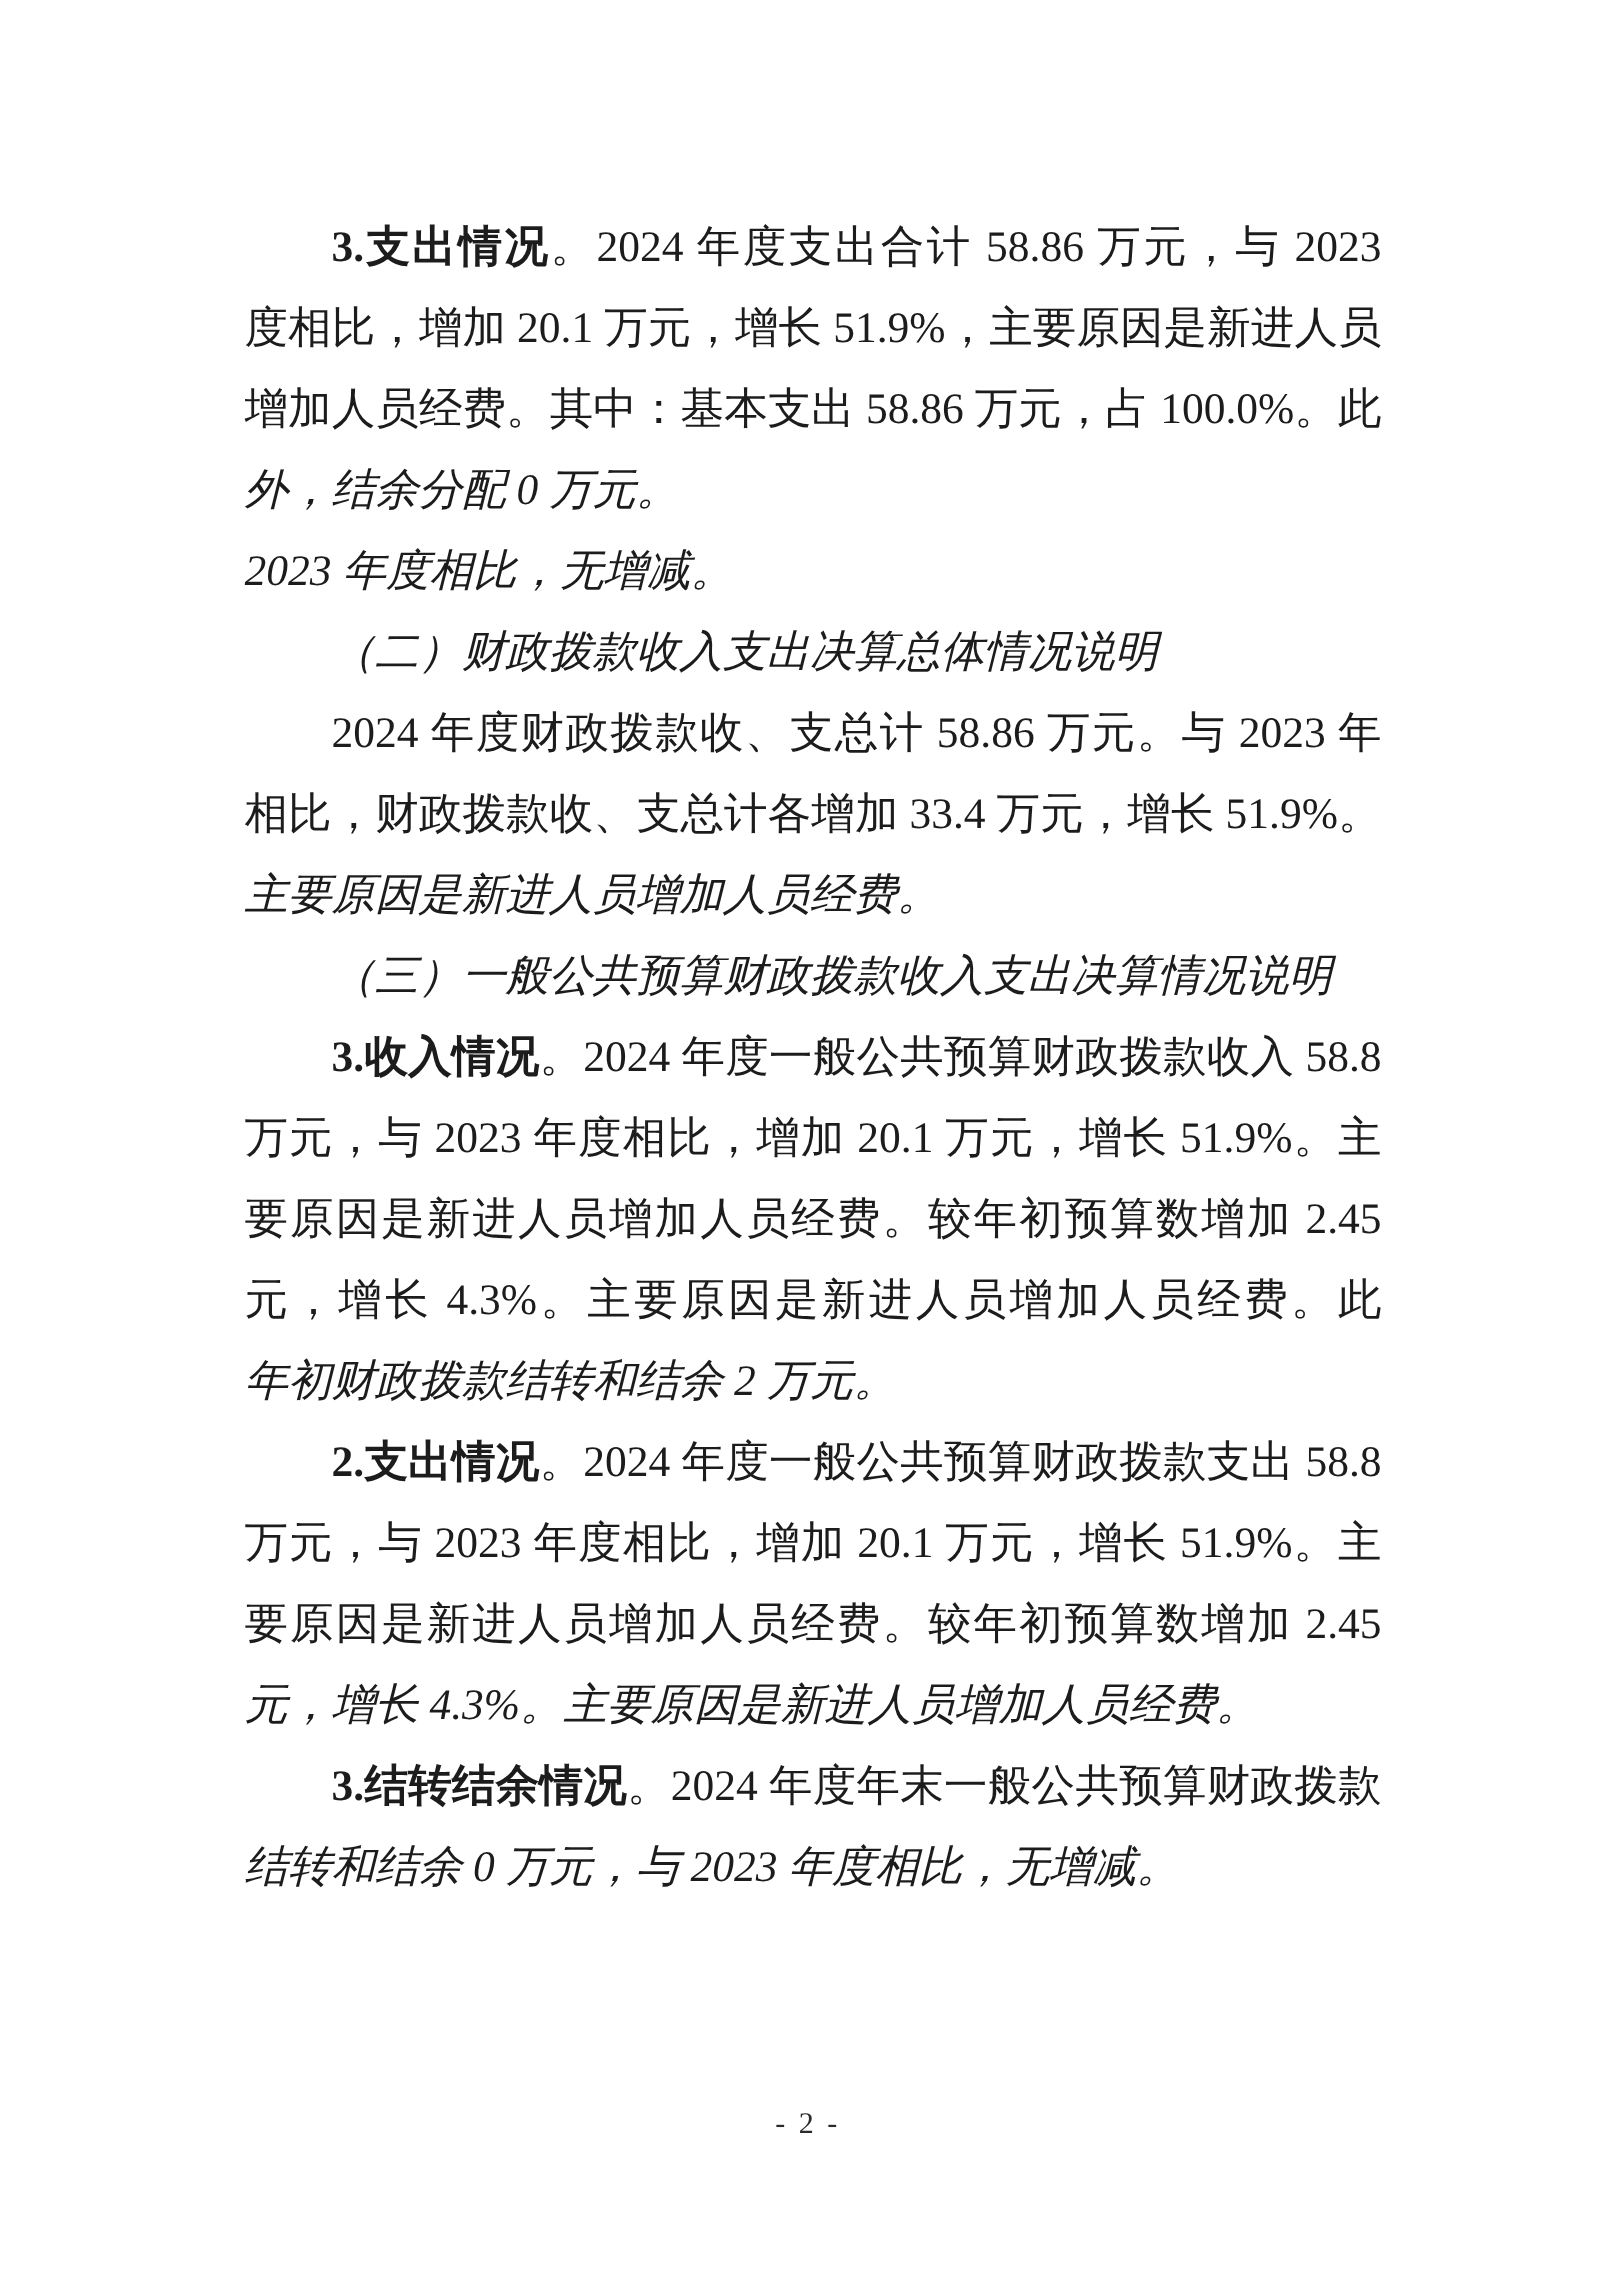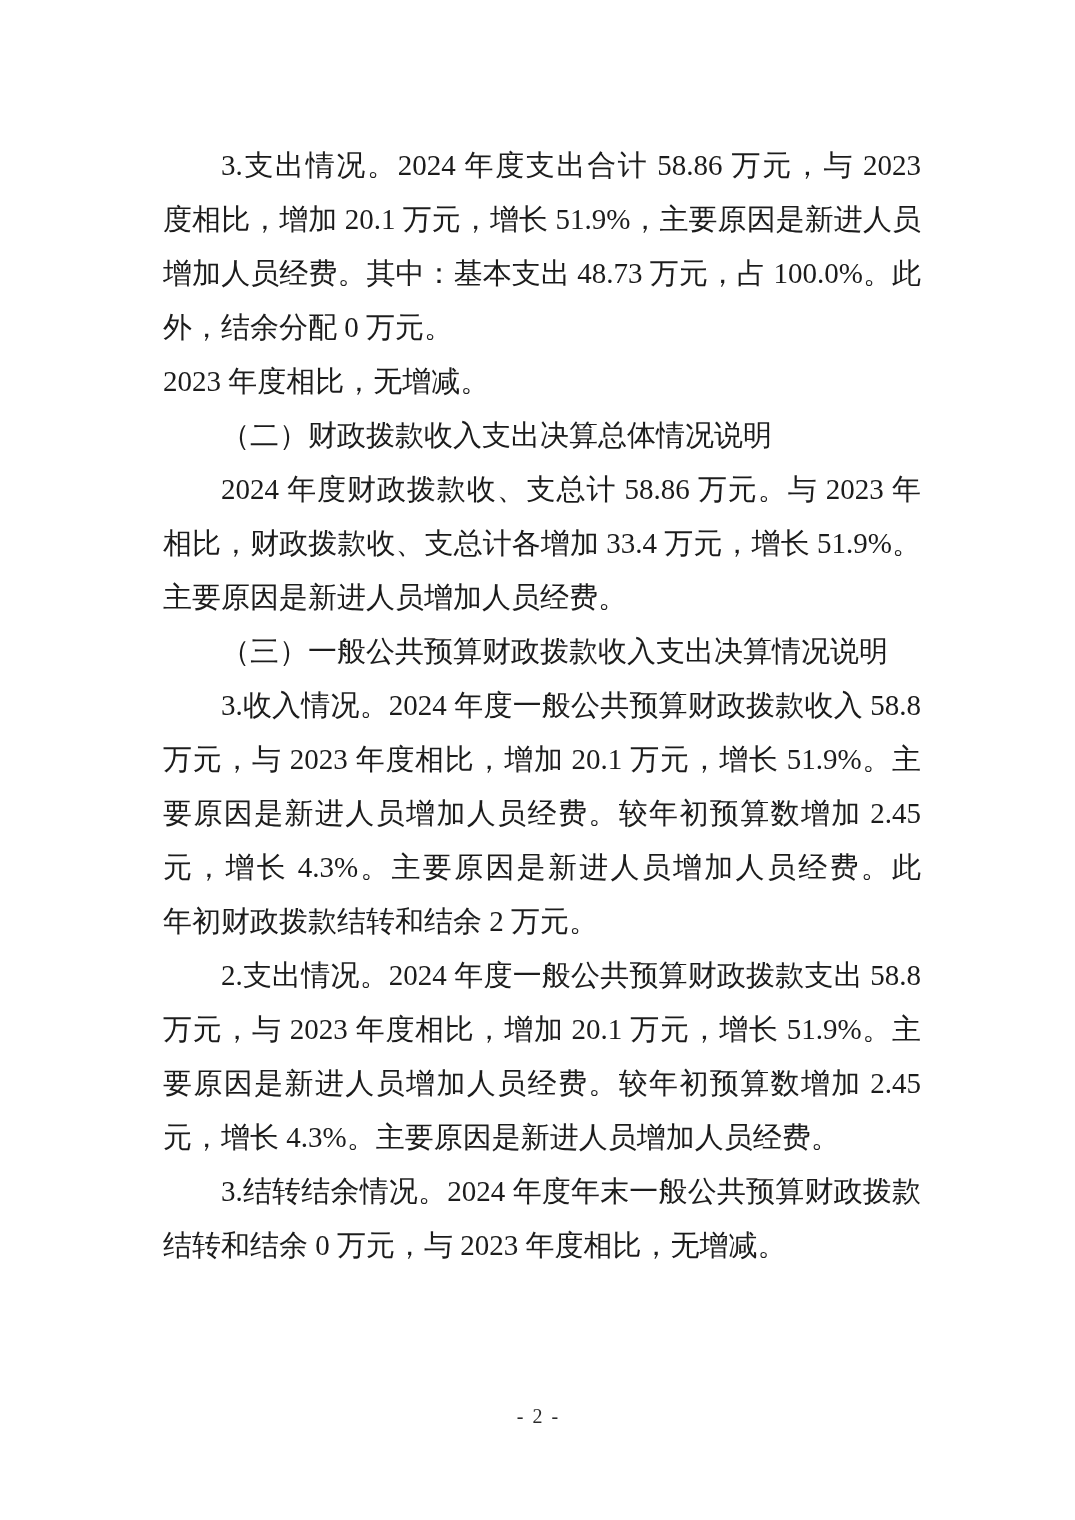--- a/index.html
+++ b/index.html
@@ -35,26 +35,27 @@
     text-align-last: justify;
     word-break: break-all;
     white-space: normal;
   }
   .line.first {
     text-indent: 2em;
   }
   .line.last,
   .heading .line {
     text-align-last: left;
+    font-style: italic;
   }
   .heading .line {
     font-weight: 400;
   }
   b {
-    font-weight: 400;
+    font-weight: 700;
   }
   .footer {
     position: absolute;
     left: 0;
     top: 1402px;
     width: 1075px;
     text-align: center;
     font-size: 20px;
     line-height: 28px;
     color: #2a2a2a;
@@ -62,21 +63,21 @@
   }
 </style>
 </head>
 <body>
 
 <div class="page">
   <div class="content">
       <div class="block paragraph">
         <div class="line first"><b>3.支出情况</b>。2024 年度支出合计 58.86 万元，与 2023 年</div>
         <div class="line">度相比，增加 20.1 万元，增长 51.9%，主要原因是新进人员</div>
-        <div class="line">增加人员经费。其中：基本支出 48.73 万元，占 100.0%。此</div>
+        <div class="line">增加人员经费。其中：基本支出 58.86 万元，占 100.0%。此</div>
         <div class="line last">外，结余分配 0 万元。</div>
       </div>
       <div class="block paragraph">
         <div class="line last">2023 年度相比，无增减。</div>
       </div>
       <div class="block heading">
         <div class="line first last">（二）财政拨款收入支出决算总体情况说明</div>
       </div>
       <div class="block paragraph">
         <div class="line first">2024 年度财政拨款收、支总计 58.86 万元。与 2023 年</div>

